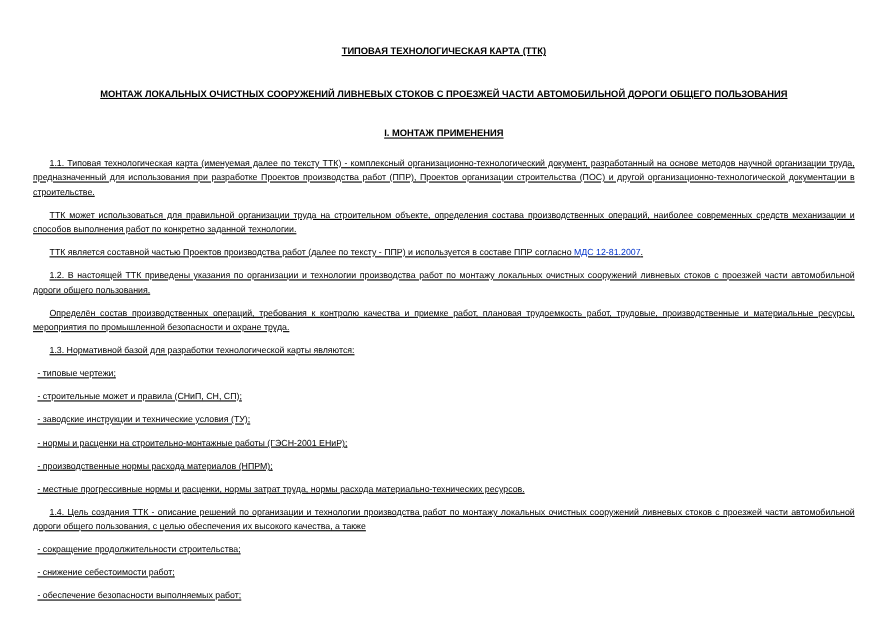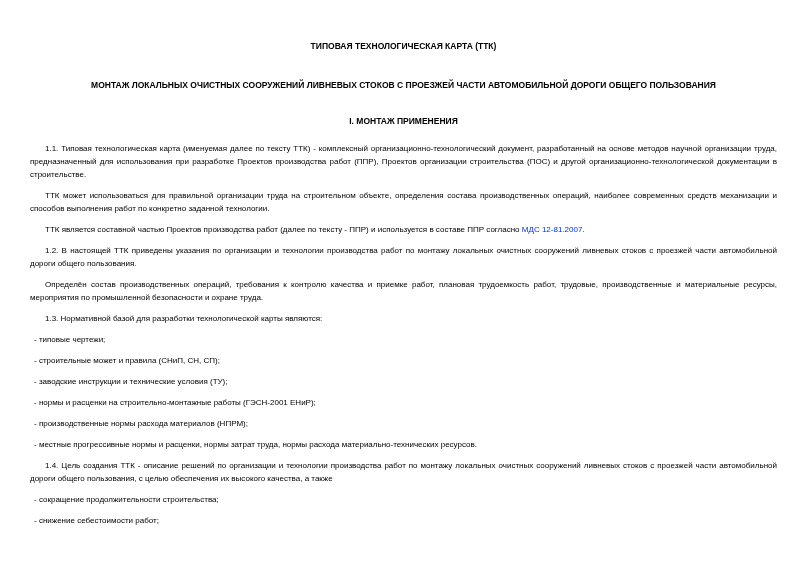--- a/index.html
+++ b/index.html
@@ -10,20 +10,21 @@
     font-family: "Liberation Sans", sans-serif;
   }
   .page {
     position: relative;
     width: 807px;
     height: 571px;
     background: #ffffff;
     box-sizing: border-box;
     padding: 41px 30px 0 30px;
     overflow: hidden;
+    text-decoration: underline;
   }
   .doc-title,
   .doc-subtitle,
   .section-heading {
     text-align: center;
     font-weight: bold;
     font-size: 8.5px;
     line-height: 11px;
     margin: 0;
     white-space: nowrap;
@@ -75,14 +76,15 @@
   <p class="para list-item">- строительные может и правила (СНиП, СН, СП);</p>
   <p class="para list-item">- заводские инструкции и технические условия (ТУ);</p>
   <p class="para list-item">- нормы и расценки на строительно-монтажные работы (ГЭСН-2001 ЕНиР);</p>
   <p class="para list-item">- производственные нормы расхода материалов (НПРМ);</p>
   <p class="para list-item">- местные прогрессивные нормы и расценки, нормы затрат труда, нормы расхода материально-технических ресурсов.</p>
 
   <p class="para indent">1.4. Цель создания ТТК - описание решений по организации и технологии производства работ по монтажу локальных очистных сооружений ливневых стоков с проезжей части автомобильной дороги общего пользования, с целью обеспечения их высокого качества, а также</p>
 
   <p class="para list-item">- сокращение продолжительности строительства;</p>
   <p class="para list-item">- снижение себестоимости работ;</p>
+  <p class="para list-item">- обеспечение безопасности выполняемых работ;</p>
 
 </div>
 
 </body></html>

